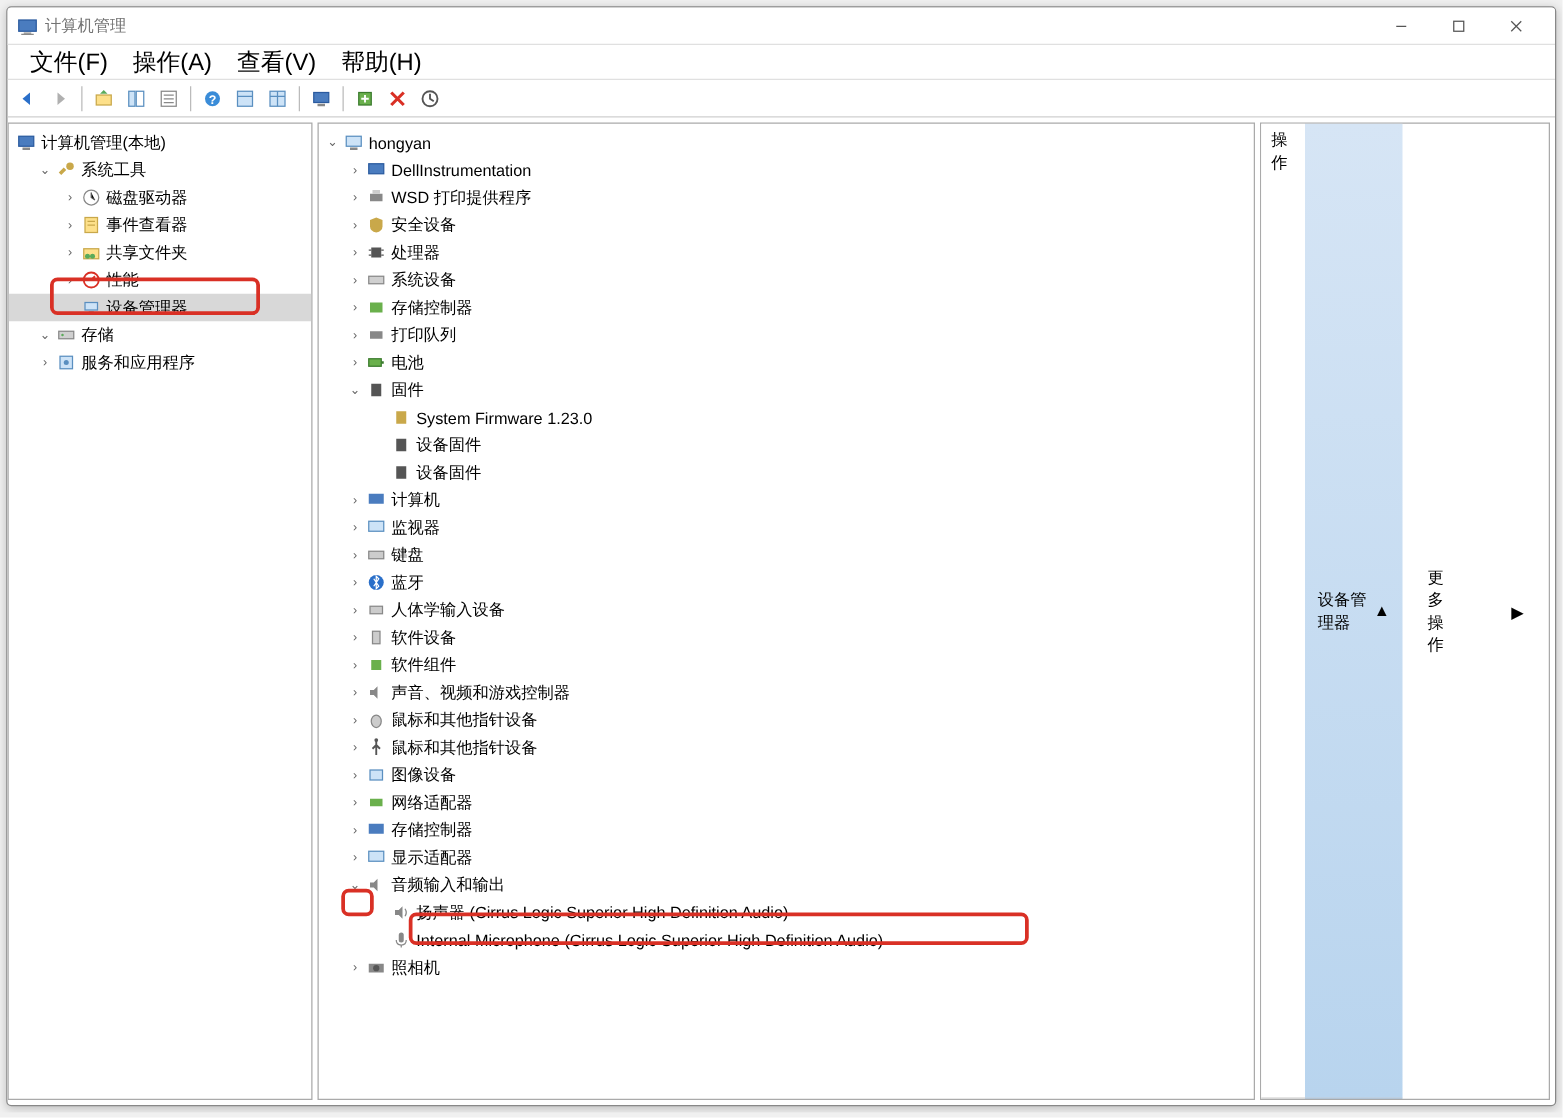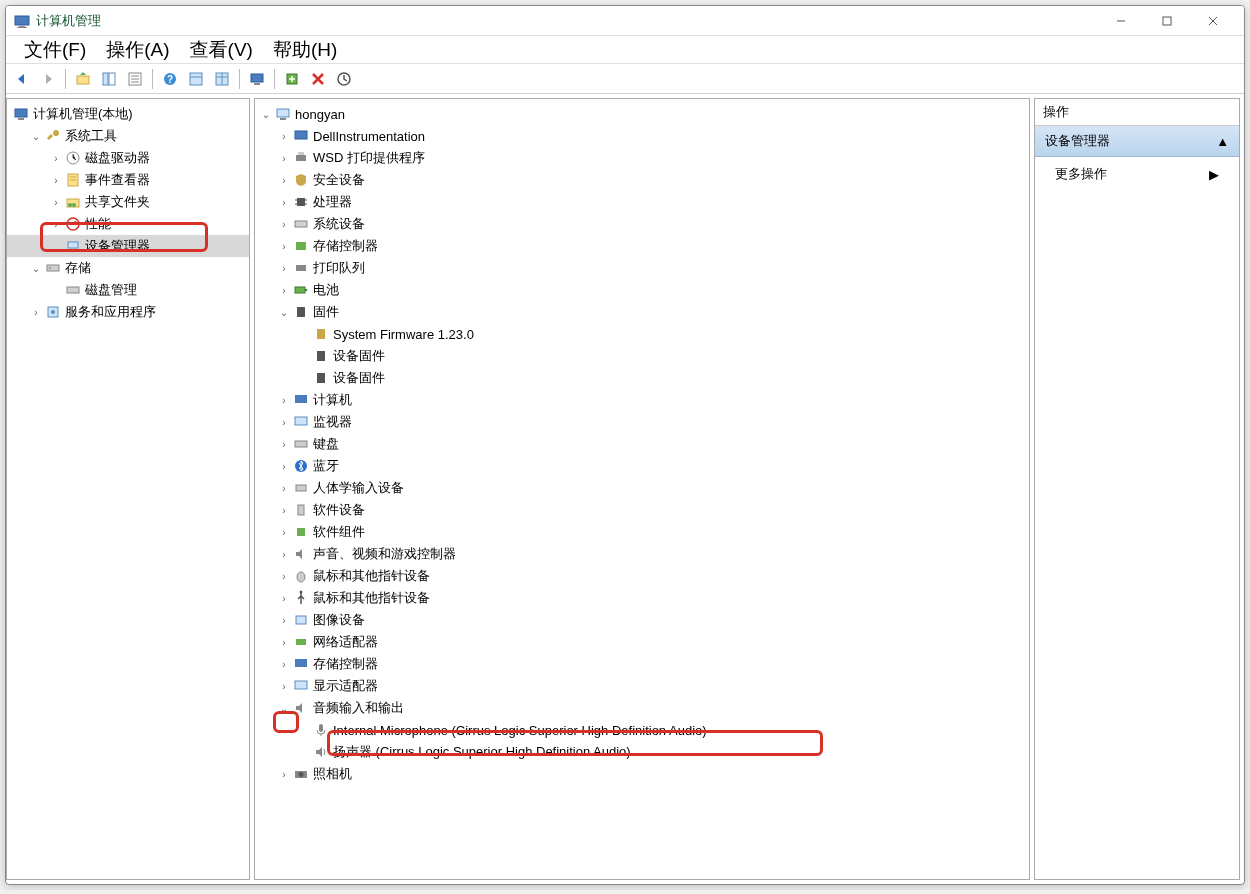--- a/index.html
+++ b/index.html
@@ -1,30 +1,30 @@
 <!DOCTYPE html>
 <html><head>
 <meta charset="utf-8">
 <style>
 * { box-sizing: border-box; margin: 0; padding: 0; }
 body { font-family: "Microsoft YaHei", "Segoe UI", sans-serif; font-size: 12px; background: #f0f0f0; overflow: hidden; }
 .window { background: #fff; border: 1px solid #888; width: 1240px; height: 880px; margin: 5px; display: flex; flex-direction: column; box-shadow: 0 2px 8px rgba(0,0,0,0.2); border-radius: 4px; overflow: hidden; }
 .titlebar { height: 30px; display: flex; align-items: center; padding: 0 8px; background: #fff; border-bottom: 1px solid #e0e0e0; }
 .titlebar .icon { width: 16px; height: 16px; margin-right: 6px; }
-.titlebar .title { flex: 1; color: #14532d; font-size: 13px; }
+.titlebar .title { flex: 1; color: #737373; font-size: 13px; }
 .titlebar .win-btn { width: 46px; height: 30px; display: flex; align-items: center; justify-content: center; color: #555; cursor: default; }
 .menubar { height: 28px; display: flex; align-items: center; padding: 0 8px; border-bottom: 1px solid #e0e0e0; }
 .menubar .menu-item { padding: 4px 10px; font-size: 19px; cursor: default; }
 .toolbar { height: 30px; display: flex; align-items: center; padding: 0 4px; border-bottom: 1px solid #d0d0d0; gap: 2px; }
 .toolbar .tb-btn { width: 24px; height: 24px; display: flex; align-items: center; justify-content: center; border: 1px solid transparent; cursor: default; }
 .toolbar .sep { width: 1px; height: 20px; background: #bbb; margin: 0 3px; }
 .workspace { flex: 1; display: flex; overflow: hidden; }
 .left-pane { width: 244px; border: 1px solid #aaa; margin: 4px 2px 4px 0; background: #fff; overflow: auto; padding: 4px 0; }
 .center-pane { flex: 1; border: 1px solid #aaa; margin: 4px 2px; background: #fff; overflow: auto; padding: 4px 0; }
-.right-pane { width: 206px; border: 1px solid #aaa; margin: 4px 4px 4px 2px; background: #fff; display: flex; flex-direction: column; }
+.right-pane { width: 232px; border: 1px solid #aaa; margin: 4px 4px 4px 2px; background: #fff; display: flex; flex-direction: row; }
 .right-header { background: #fff; border-bottom: 1px solid #ccc; padding: 4px 8px; font-size: 13px; }
 .right-section { background: linear-gradient(#d6e5f5, #b8d4ee); padding: 6px 10px; display: flex; align-items: center; justify-content: space-between; font-size: 13px; border-bottom: 1px solid #a0b8d0; }
 .right-item { padding: 8px 20px; display: flex; align-items: center; justify-content: space-between; font-size: 13px; cursor: default; gap: 42px; }
 .tree { font-size: 13px; }
 .tree-row { display: flex; align-items: center; height: 22px; white-space: nowrap; cursor: default; }
 .tree-row.selected { background: #d8d8d8; }
 .tree-row .arrow { width: 14px; display: inline-flex; justify-content: center; color: #666; font-size: 10px; cursor: default; }
 .tree-row .ticon { width: 16px; height: 16px; margin: 0 4px 0 2px; display: inline-flex; align-items: center; justify-content: center; }
 .tree-row .tlabel { padding-right: 8px; }
 .ind0 { padding-left: 4px; } .ind1 { padding-left: 22px; } .ind2 { padding-left: 42px; }
@@ -227,29 +227,20 @@
         <div class="tree-row ind1">
           <span class="arrow">⌄</span>
           <span class="ticon">
               <svg class="svg-icon" viewBox="0 0 16 16">
                 <rect x="2" y="5" width="12" height="6" fill="#d0d0d0" stroke="#888"></rect>
                 <circle cx="5" cy="8" r="1" fill="#5aab5a"></circle>
               </svg>
             </span>
           <span class="tlabel">存储</span>
         </div>
-        <div class="tree-row ind2">
-          <span class="arrow"></span>
-          <span class="ticon">
-              <svg class="svg-icon" viewBox="0 0 16 16">
-                <rect x="2" y="5" width="12" height="6" fill="#d0d0d0" stroke="#888"></rect>
-              </svg>
-            </span>
-          <span class="tlabel">磁盘管理</span>
-        </div>
         <div class="tree-row ind1">
           <span class="arrow">›</span>
           <span class="ticon">
               <svg class="svg-icon" viewBox="0 0 16 16">
                 <rect x="3" y="3" width="10" height="10" fill="#cde3f7" stroke="#5a8fc0"></rect>
                 <circle cx="8" cy="8" r="2" fill="#5a8fc0"></circle>
               </svg>
             </span>
           <span class="tlabel">服务和应用程序</span>
         </div>
@@ -518,36 +509,36 @@
               <svg class="svg-icon" viewBox="0 0 16 16">
                 <path d="M3 6 L6 6 L9 3 L9 13 L6 10 L3 10 Z" fill="#888"></path>
               </svg>
             </span>
             <span class="tlabel">音频输入和输出</span>
           </div>
         <div class="tree-row ind2">
             <span class="arrow"></span>
             <span class="ticon">
               <svg class="svg-icon" viewBox="0 0 16 16">
+                <path d="M3 6 L6 6 L9 3 L9 13 L6 10 L3 10 Z" fill="#888"></path>
+                <path d="M11 5 Q13 8 11 11" stroke="#888" fill="none"></path>
+              </svg>
+            </span>
+            <span class="tlabel">扬声器 (Cirrus Logic Superior High Definition Audio)</span>
+          </div>
+        <div class="tree-row ind2">
+            <span class="arrow"></span>
+            <span class="ticon">
+              <svg class="svg-icon" viewBox="0 0 16 16">
                 <rect x="6" y="2" width="4" height="8" rx="2" fill="#888"></rect>
                 <path d="M4 8 Q4 12 8 12 Q12 12 12 8" stroke="#888" fill="none"></path>
                 <line x1="8" y1="12" x2="8" y2="14" stroke="#888"></line>
               </svg>
             </span>
             <span class="tlabel">Internal Microphone (Cirrus Logic Superior High Definition Audio)</span>
-          </div>
-        <div class="tree-row ind2">
-            <span class="arrow"></span>
-            <span class="ticon">
-              <svg class="svg-icon" viewBox="0 0 16 16">
-                <path d="M3 6 L6 6 L9 3 L9 13 L6 10 L3 10 Z" fill="#888"></path>
-                <path d="M11 5 Q13 8 11 11" stroke="#888" fill="none"></path>
-              </svg>
-            </span>
-            <span class="tlabel">扬声器 (Cirrus Logic Superior High Definition Audio)</span>
           </div>
         <div class="tree-row ind1">
             <span class="arrow">›</span>
             <span class="ticon">
               <svg class="svg-icon" viewBox="0 0 16 16">
                 <rect x="2" y="5" width="12" height="7" fill="#888"></rect>
                 <circle cx="8" cy="8.5" r="2.5" fill="#555"></circle>
               </svg>
             </span>
             <span class="tlabel">照相机</span>

